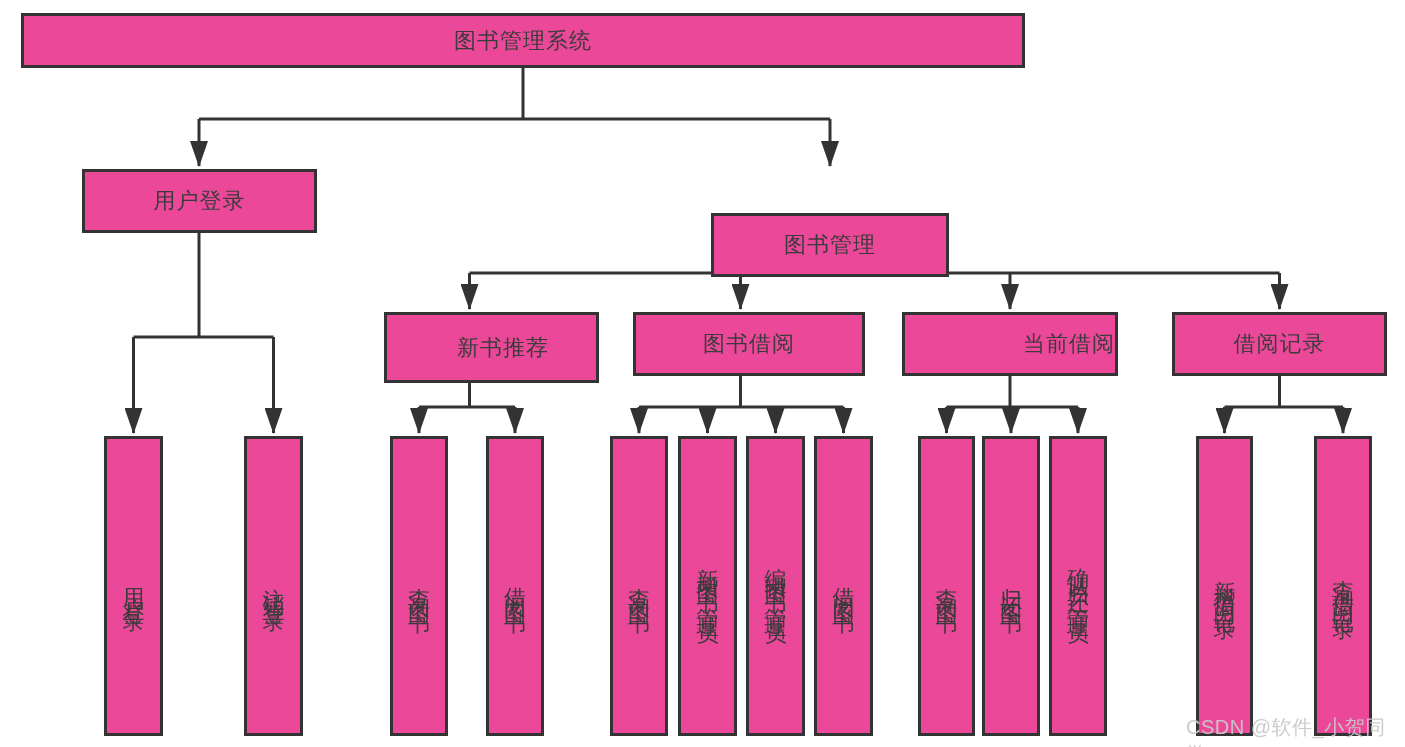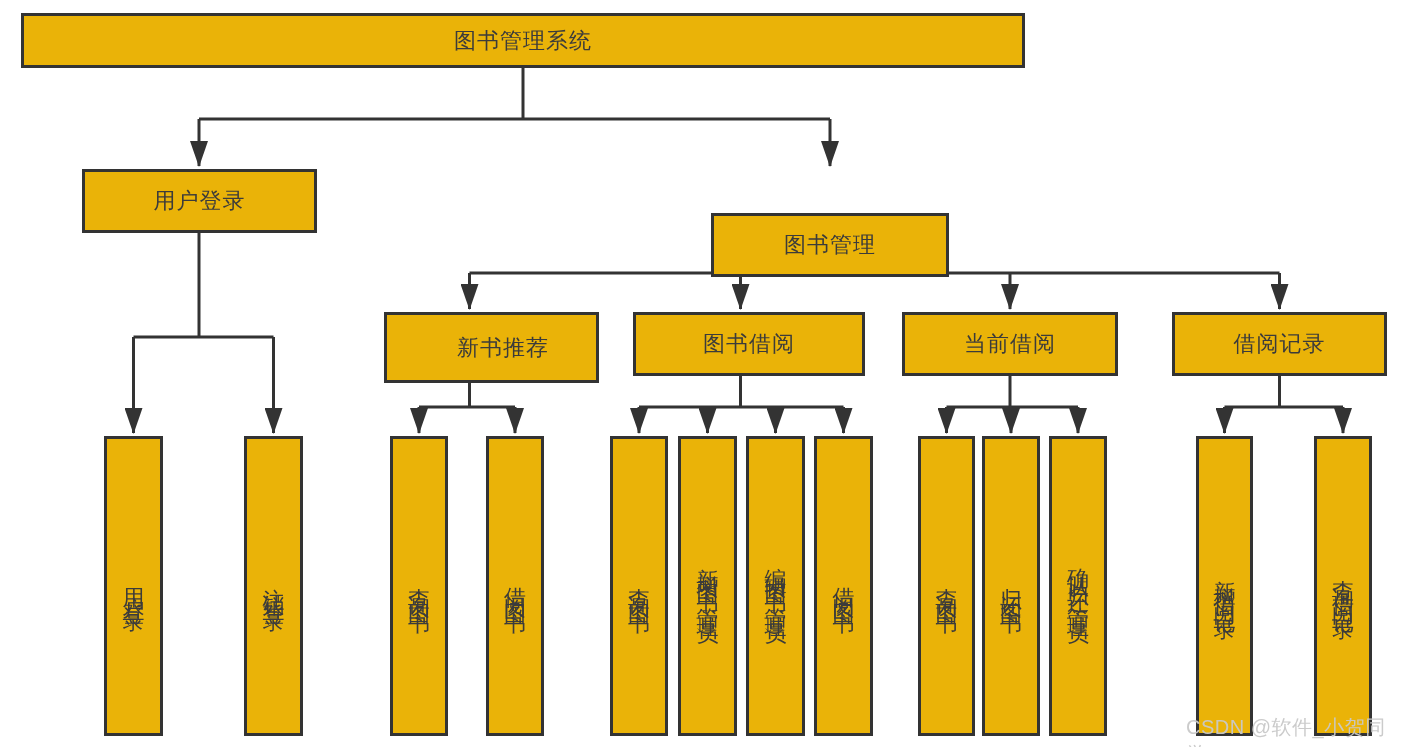--- a/index.html
+++ b/index.html
@@ -9,21 +9,21 @@
     --bg:#ffffff;
   }
   html,body{margin:0;padding:0;background:var(--bg);}
   .canvas{
     position:relative;width:1405px;height:747px;background:var(--bg);
     overflow:hidden;font-family:"Liberation Sans","DejaVu Sans",sans-serif;
   }
   .wires{position:absolute;left:0;top:0;width:1405px;height:747px;}
   .node{
     position:absolute;box-sizing:border-box;border:3px solid var(--line);
-    background:#eab308;display:flex;align-items:center;justify-content:center;
+    background:#ec4899;display:flex;align-items:center;justify-content:center;
     color:var(--text);font-size:22px;
   }
   .node .label{white-space:nowrap;letter-spacing:1px;}
   .node.v .label{
     writing-mode:vertical-rl;text-orientation:mixed;
     letter-spacing:8px;line-height:1;white-space:normal;
   }
   .watermark{
     position:absolute;left:1186px;top:714px;z-index:5;
     color:var(--wm);font-size:20px;letter-spacing:0.5px;opacity:0.95;
@@ -94,21 +94,21 @@
   <div class="node" style="left:711px;top:169px;width:238px;height:64px;margin-top:44px;">
     <span class="label">图书管理</span>
   </div>
 
   <div class="node" style="left:384px;top:312px;width:215px;height:71px;padding-left:23px;">
     <span class="label">新书推荐</span>
   </div>
   <div class="node" style="left:633px;top:312px;width:232px;height:64px;">
     <span class="label">图书借阅</span>
   </div>
-  <div class="node" style="left:902px;top:312px;width:216px;height:64px;">
+  <div class="node" style="left:902px;top:312px;width:216px;height:64px;justify-content:flex-end;">
     <span class="label">当前借阅</span>
   </div>
   <div class="node" style="left:1172px;top:312px;width:215px;height:64px;">
     <span class="label">借阅记录</span>
   </div>
 
   <div class="node v" style="left:104px;top:436px;width:59px;height:300px;">
     <span class="label">用户登录</span>
   </div>
   <div class="node v" style="left:244px;top:436px;width:59px;height:300px;">

